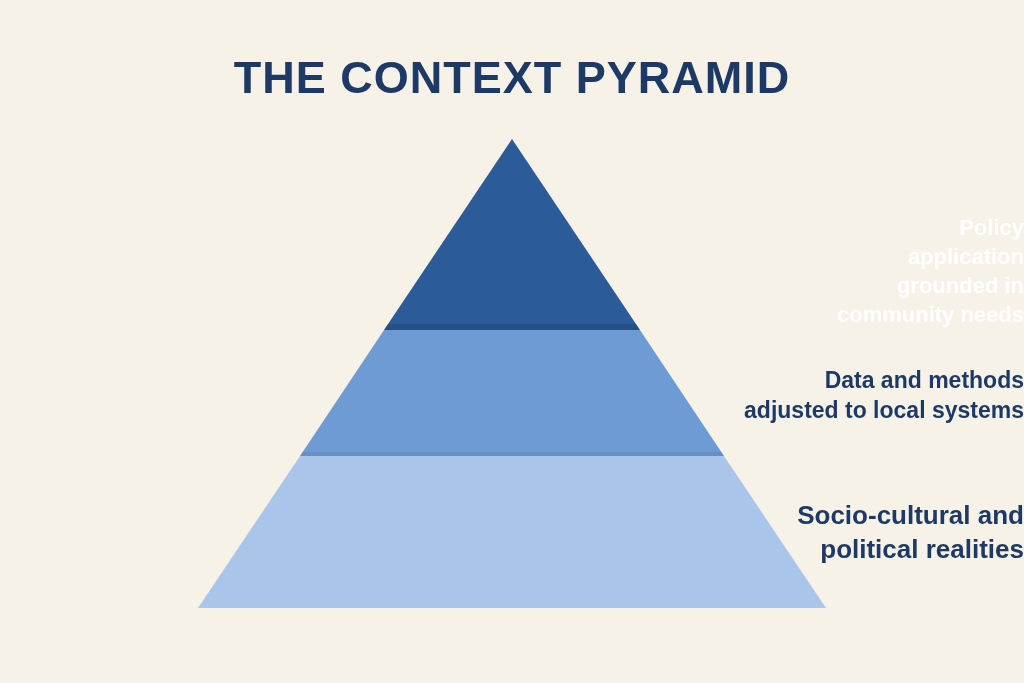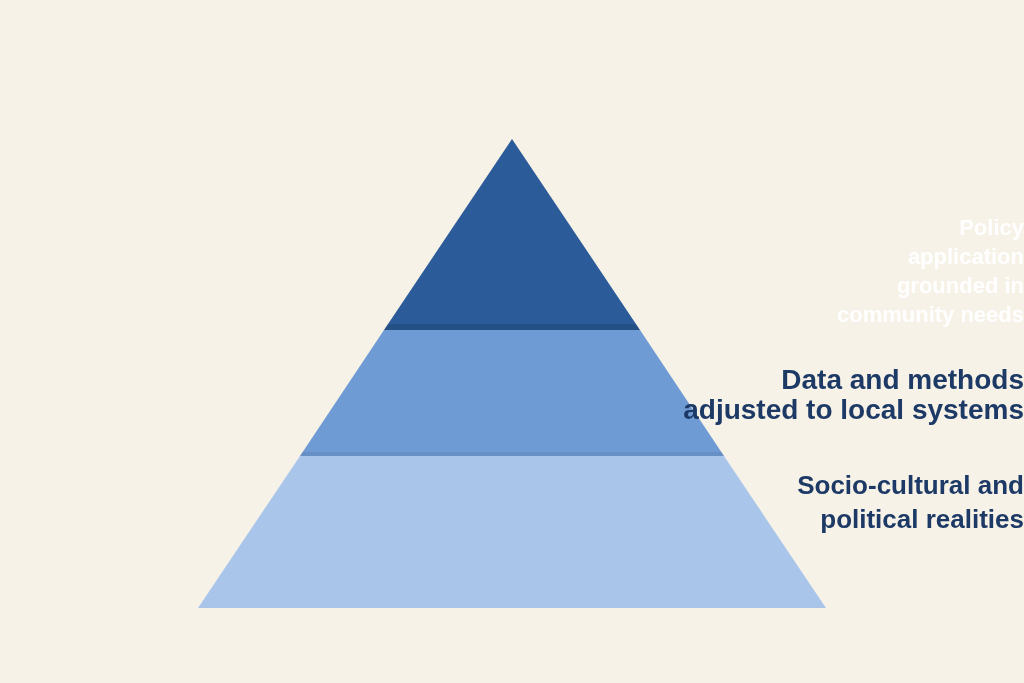--- a/index.html
+++ b/index.html
@@ -40,36 +40,37 @@
     white-space: pre-line;
   }
   .tier-label.top {
     top: 213px;
     font-size: 22px;
     line-height: 29px;
     color: #ffffff;
   }
   .tier-label.middle {
     top: 365px;
-    font-size: 28px;
+    font-size: 23px;
     line-height: 30px;
     color: #1d3a66;
   }
   .tier-label.bottom {
-    top: 468px;
+    top: 498px;
     font-size: 26px;
     line-height: 34px;
     color: #1d3a66;
   }
 </style>
 </head>
 <body>
 
 <div class="canvas">
 
+  <div class="title">THE CONTEXT PYRAMID</div>
 
   <svg class="pyramid-svg" width="1024" height="683" viewBox="0 0 1024 683">
     <polygon points="512,139 640,330 384,330" fill="#2b5c99"></polygon>
     <polygon points="384,330 640,330 724,456 300,456" fill="#6f9bd4"></polygon>
     <polygon points="300,456 724,456 826,608 198,608" fill="#a9c6ea"></polygon>
     <polygon points="388,324 636,324 640,330 384,330" fill="rgba(0,0,0,0.13)"></polygon>
     <polygon points="302,452 722,452 724,456 300,456" fill="rgba(0,0,0,0.07)"></polygon>
   </svg>
 
   <div class="tier-label top">Policy

